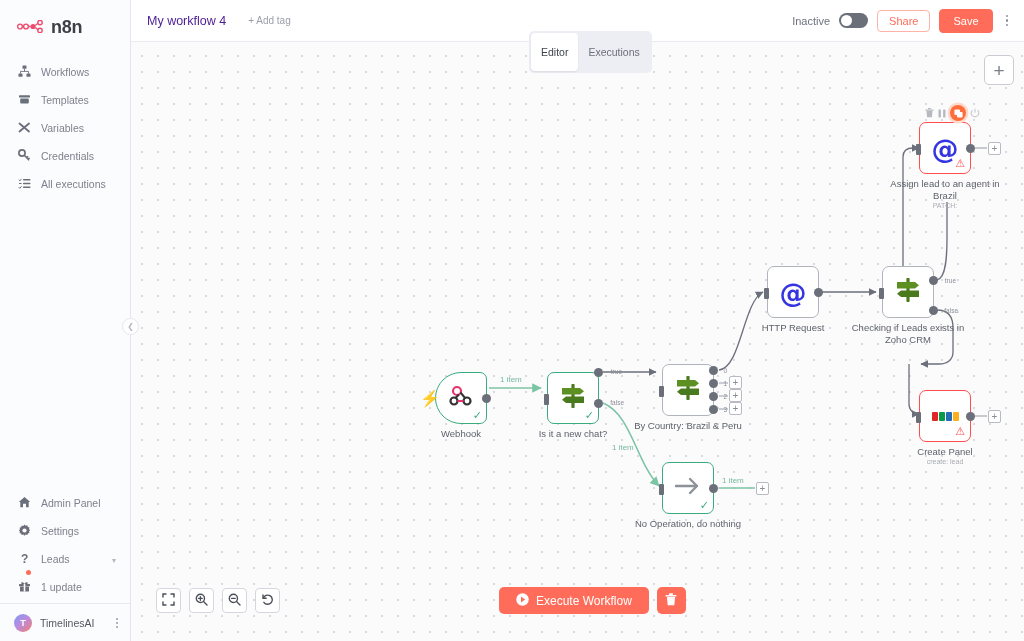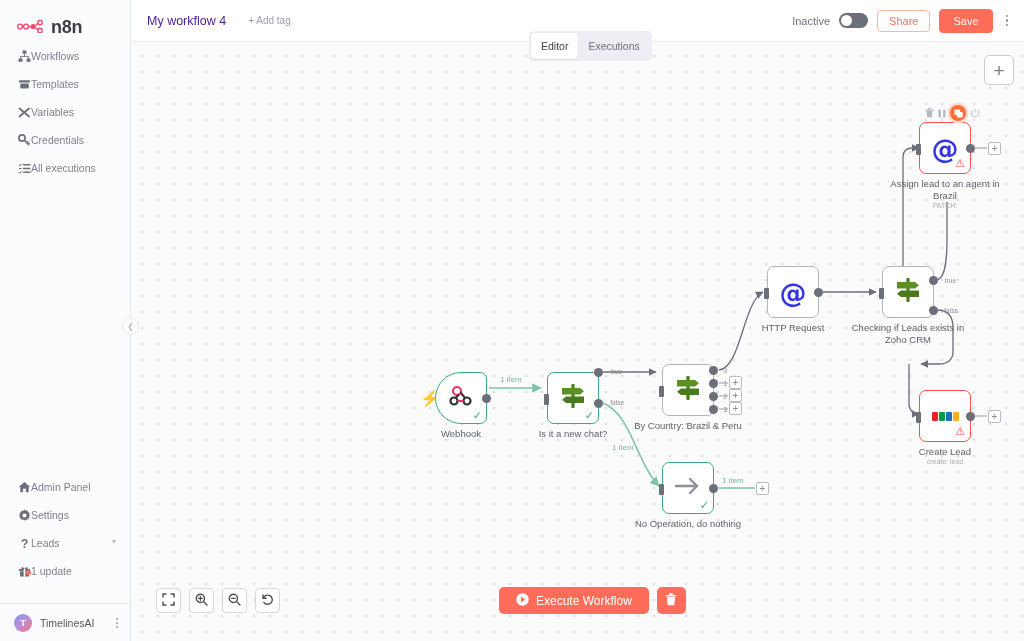--- a/index.html
+++ b/index.html
@@ -13,21 +13,21 @@
   
   #sidebar {
     width: 131px; height: 641px; background: #fbfcfe;
     border-right: 1px solid #e4e6ec;
     display: flex; flex-direction: column; position: relative; z-index: 30;
   }
   .logo-row { display: flex; align-items: center; gap: 6px; padding: 13px 0 0 17px; height: 42px; }
   .logo-text { font-size: 18px; font-weight: bold; color: #3c3f47; letter-spacing: -0.2px; }
   .nav-list { margin-top: 8px; }
   .nav-item {
-    display: flex; align-items: flex-start; 
+    display: flex; align-items: flex-end; gap: 10px;
     height: 28px; padding-left: 18px; cursor: pointer; position: relative;
   }
   .nav-label { font-size: 10.5px; color: #7d818c; white-space: nowrap; }
   .nav-ico { width: 13px; height: 13px; display:flex; align-items:center; justify-content:center; color:#6b6f7a; flex:none; }
   .nav-ico svg { display:block; }
   .spacer { flex: 1; }
   .bottom-nav { padding-bottom: 6px; }
   .chev-small { position: absolute; right: 14px; color: #b5b8c0; font-size: 8px; }
   .update-dot { position:absolute; width:5px; height:5px; border-radius:50%; background:#ff6d5a; left:26px; top:5px; }
   .user-row {
@@ -77,21 +77,21 @@
     border-radius: 4px; padding: 5px 13px; cursor: pointer;
   }
   .top-kebab { display:flex; flex-direction:column; gap:2px; padding: 3px 4px; cursor:pointer; }
   .top-kebab i { width:2.5px;height:2.5px;border-radius:50%;background:#8c909a;display:block;}
 
   
   #tabs {
     position: absolute; top: 31px; left: 398px; z-index: 21;
     display: flex; background: #eceef3; border-radius: 5px; padding: 2px;
   }
-  .tab { font-size: 10.5px; padding: 7px 10px; border-radius: 4px; color: #6c707a; cursor: pointer; }
+  .tab { font-size: 10.5px; padding: 13px 10px; border-radius: 4px; color: #6c707a; cursor: pointer; }
   .tab.active { background: #fff; color: #3f434c; box-shadow: 0 1px 2px rgba(0,0,0,.08); }
 
   
   #canvas {
     position: absolute; top: 42px; left: 0; width: 893px; height: 599px;
     background-color: #fbfbfc;
     background-image: radial-gradient(#d9dbe1 1px, transparent 1px);
     background-size: 16px 16px; background-position: 3px 6px;
     overflow: hidden;
   }
@@ -513,21 +513,21 @@
           <span class="port-in"></span>
           <span class="zoho-logo">
             <i style="background:#e42527"></i>
             <i style="background:#089949"></i>
             <i style="background:#226db4"></i>
             <i style="background:#f9b21d"></i>
           </span>
           <span class="warn">⚠</span>
           <span class="port-out" style="right:-5px; top:21px;"></span>
         </div>
-        <div class="node-label">Create Lead</div>
+        <div class="node-label">Create Panel</div>
         <div class="node-sublabel" style="top:68px;">create: lead</div>
       </div>
       <div class="plus-sq" style="left:857px; top:368px;">+</div>
 
       <div class="node" style="left:531px; top:420px;">
         <div class="node-box green">
           <span class="port-in"></span>
           <span>
             <svg width="28" height="22" viewBox="0 0 28 22">
               <path d="M2 11h21M16 4l7 7-7 7" fill="none" stroke="#8d9199" stroke-width="2.4" stroke-linecap="round" stroke-linejoin="round"></path>

